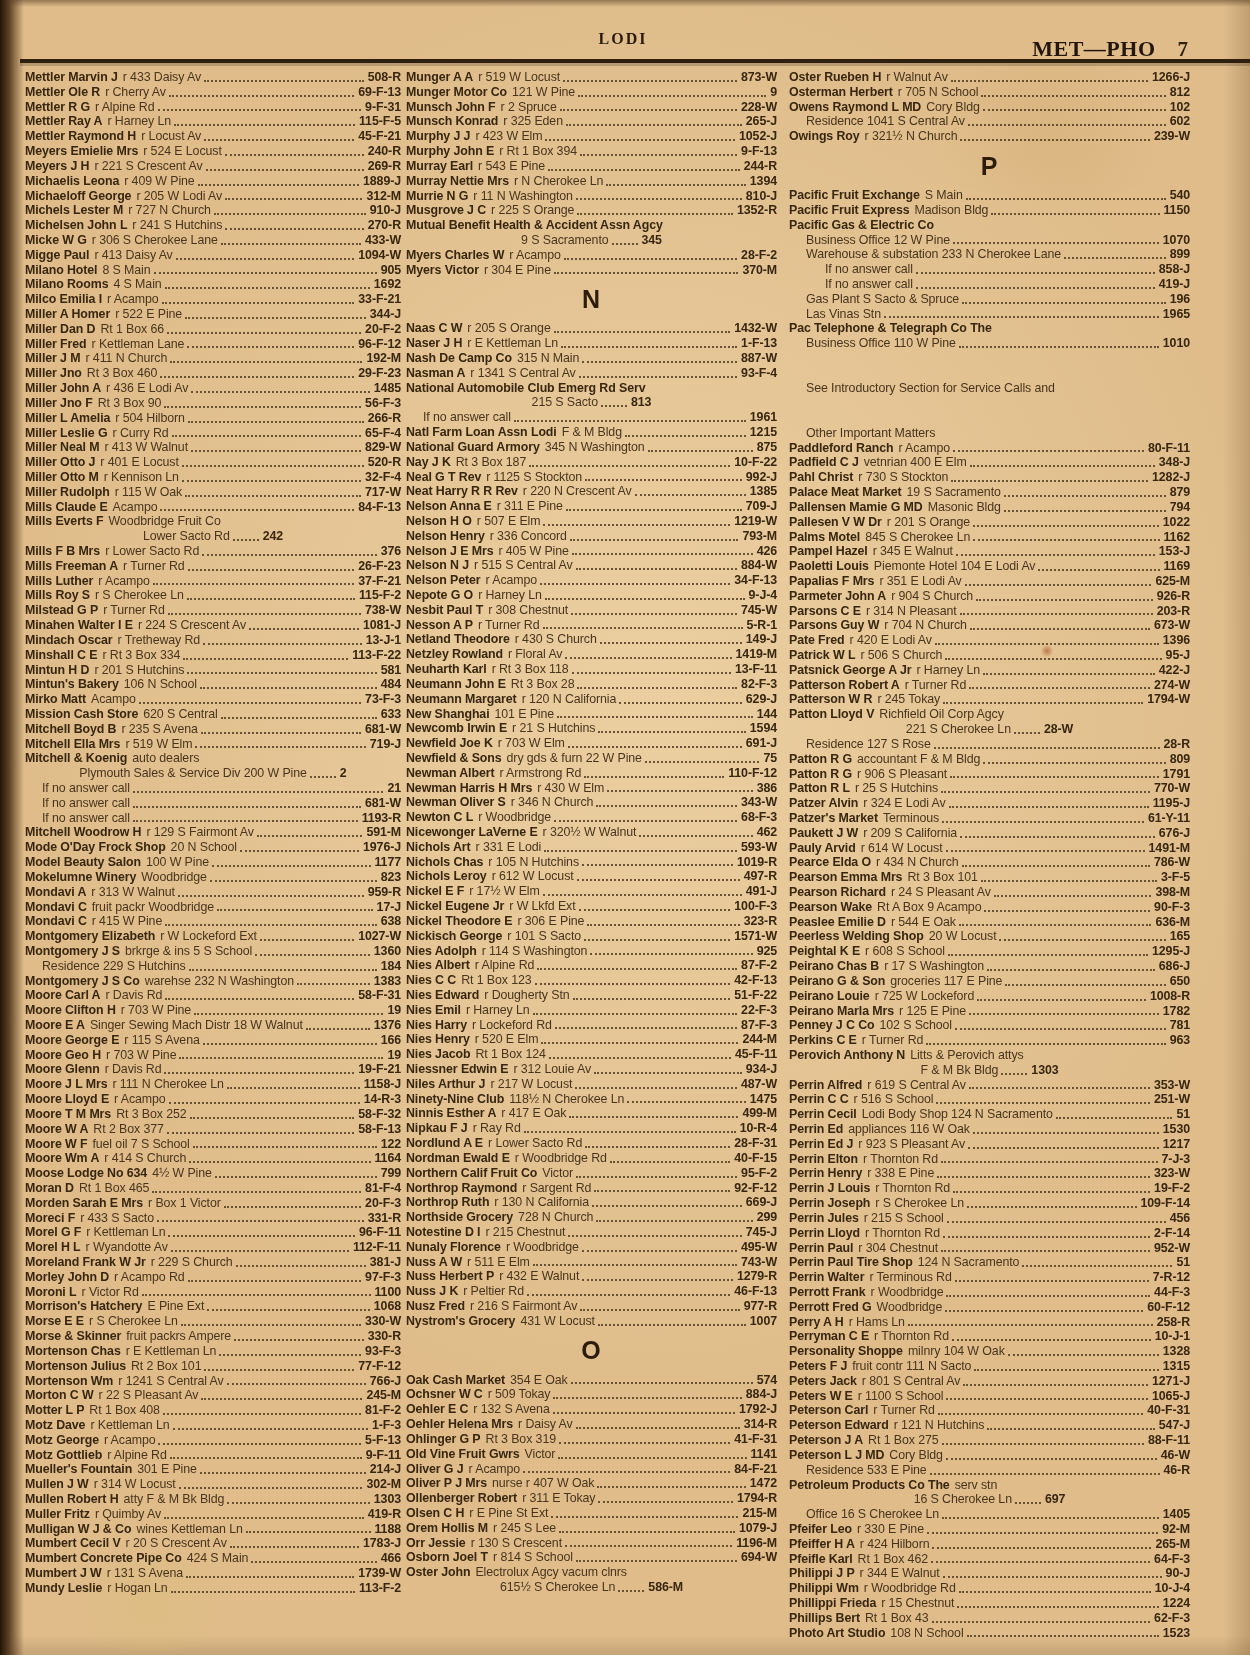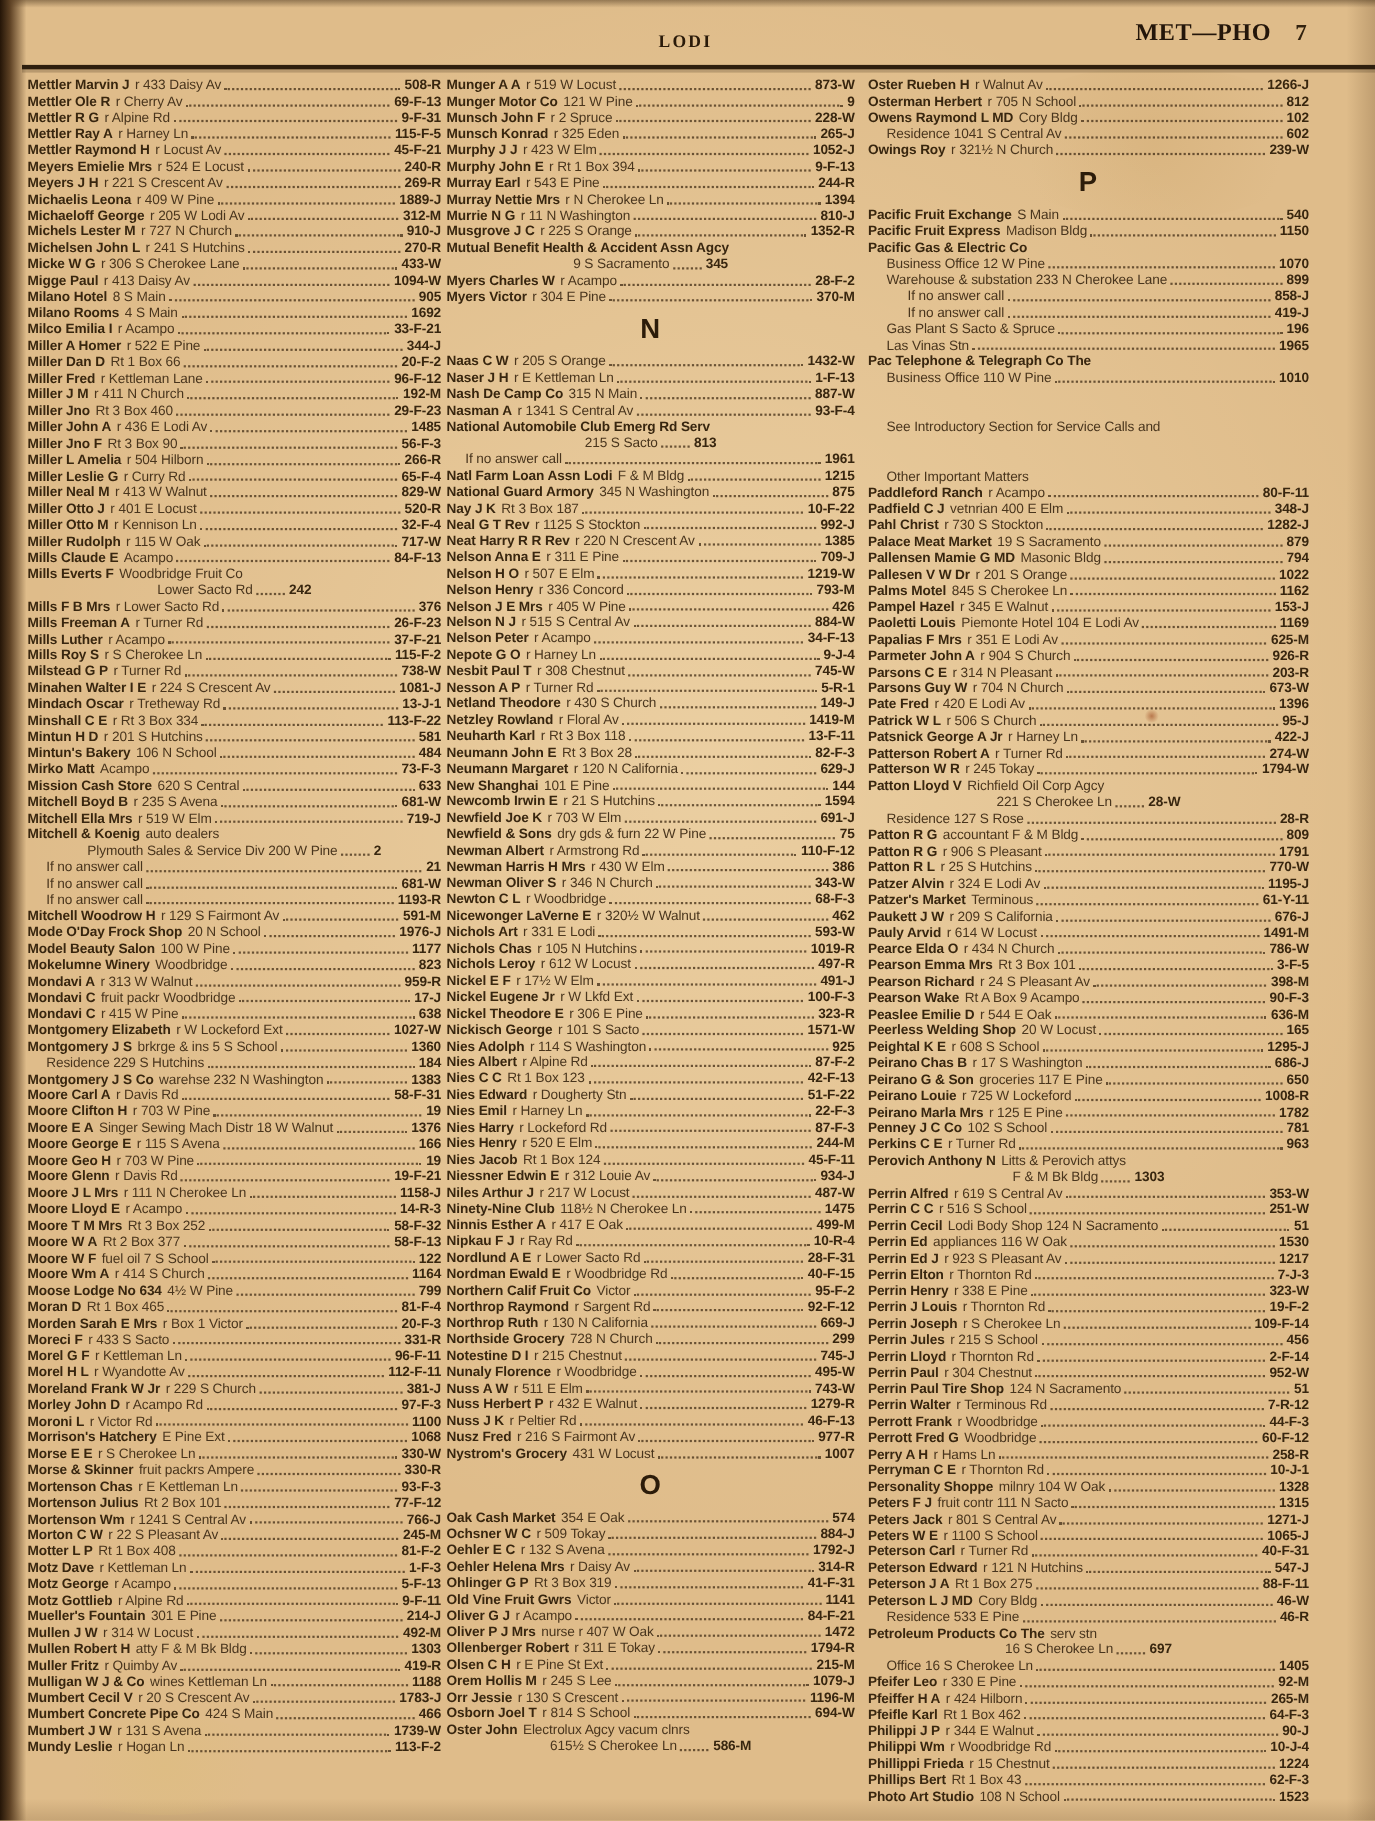--- a/index.html
+++ b/index.html
@@ -13,21 +13,21 @@
       linear-gradient(0deg,rgba(110,80,45,.22) 0px,rgba(110,80,45,0) 20px),
       radial-gradient(ellipse 880px 1000px at 52% 42%,rgba(255,238,200,.38),rgba(0,0,0,0) 72%),
       #dfbc8a;
   }
   .stain{position:absolute;border-radius:50%;pointer-events:none;}
   .header{position:absolute;top:0;left:0;right:0;height:62px;color:#241708;}
   .city-title{
     position:absolute;left:50%;top:30px;transform:translateX(-54%);
     font-family:"Liberation Serif",serif;font-weight:bold;font-size:16px;letter-spacing:2px;color:#2a1a09;
   }
-  .right-head{position:absolute;right:62px;top:16px;display:flex;align-items:baseline;gap:22px;}
+  .right-head{position:absolute;right:62px;top:36px;display:flex;align-items:baseline;gap:22px;}
   .index-range{font-family:"Liberation Serif",serif;font-weight:bold;font-size:22px;letter-spacing:.5px;color:#24160a;}
   .page-num{font-family:"Liberation Serif",serif;font-weight:bold;font-size:21px;color:#32220f;}
   .header-rule{
     position:absolute;top:59px;left:20px;right:0;height:4px;background:#2e1f0e;
     box-shadow:0 3px 0 rgba(46,31,14,.22);
   }
   .col{position:absolute;top:70px;font-size:12.4px;line-height:14.82px;color:#3f2c17;letter-spacing:-.1px;}
   #col1{left:25px;width:376px;}
   #col2{left:406px;width:371px;}
   #col3{left:789px;width:401px;}
@@ -622,21 +622,21 @@
     <div class="row">
       <span class="nm">Mueller's Fountain</span>
       <span class="ad">301 E Pine</span>
       <span class="dots"></span>
       <span class="ph">214-J</span>
     </div>
     <div class="row">
       <span class="nm">Mullen J W</span>
       <span class="ad">r 314 W Locust</span>
       <span class="dots"></span>
-      <span class="ph">492-M</span>
+      <span class="ph">302-M</span>
     </div>
     <div class="row">
       <span class="nm">Mullen Robert H</span>
       <span class="ad">atty F &amp; M Bk Bldg</span>
       <span class="dots"></span>
       <span class="ph">1303</span>
     </div>
     <div class="row">
       <span class="nm">Muller Fritz</span>
       <span class="ad">r Quimby Av</span>

